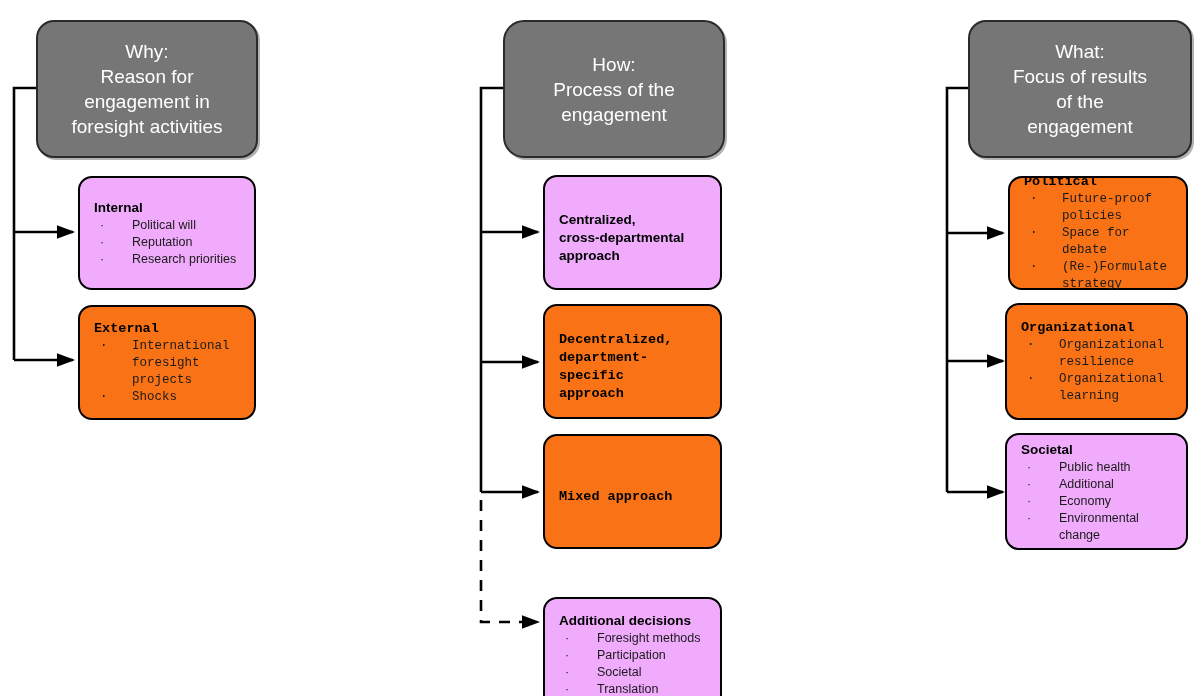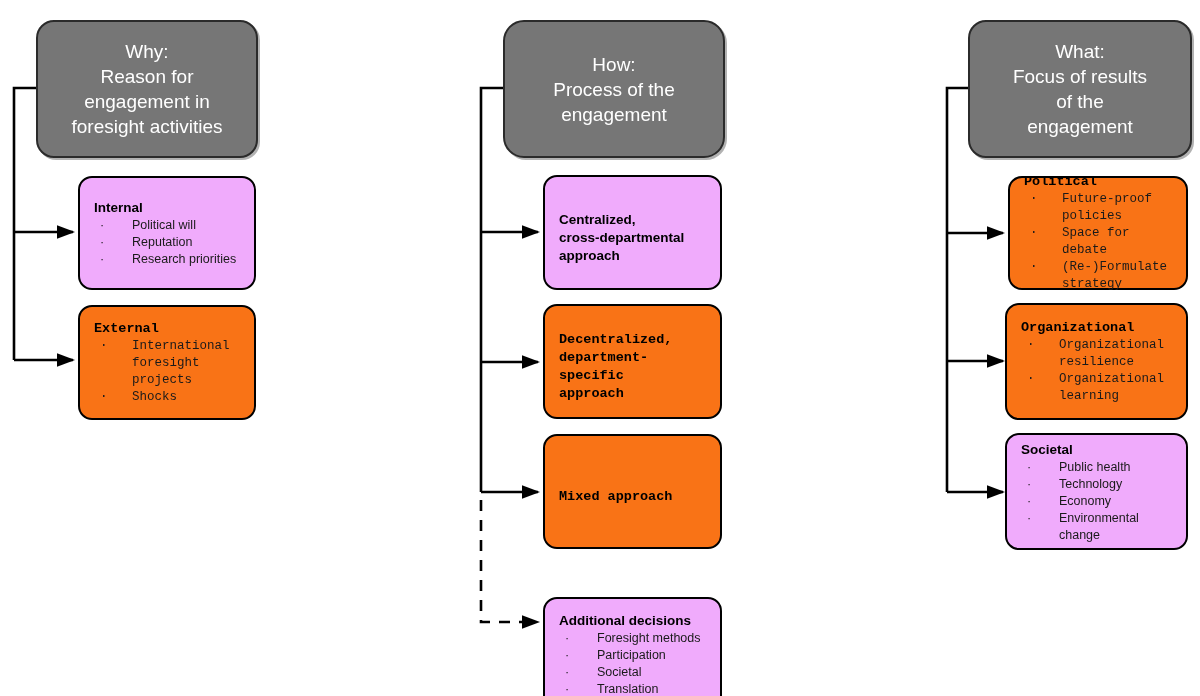--- a/index.html
+++ b/index.html
@@ -217,20 +217,20 @@
         <li><span class="bchar">·</span><span>Organizational learning</span></li>
       </ul>
     </div>
   </div>
 
   <div class="node shaded" style="left:1005px; top:433px; width:183px; height:117px;">
     <div class="body-wrap">
       <div class="node-title">Societal</div>
       <ul class="bullets">
         <li><span class="bchar">·</span><span>Public health</span></li>
-        <li><span class="bchar">·</span><span>Technology</span></li>
+        <li><span class="bchar">·</span><span>Additional</span></li>
         <li><span class="bchar">·</span><span>Economy</span></li>
         <li><span class="bchar">·</span><span>Environmental change</span></li>
       </ul>
     </div>
   </div>
 
 </div>
 
 </body></html>

